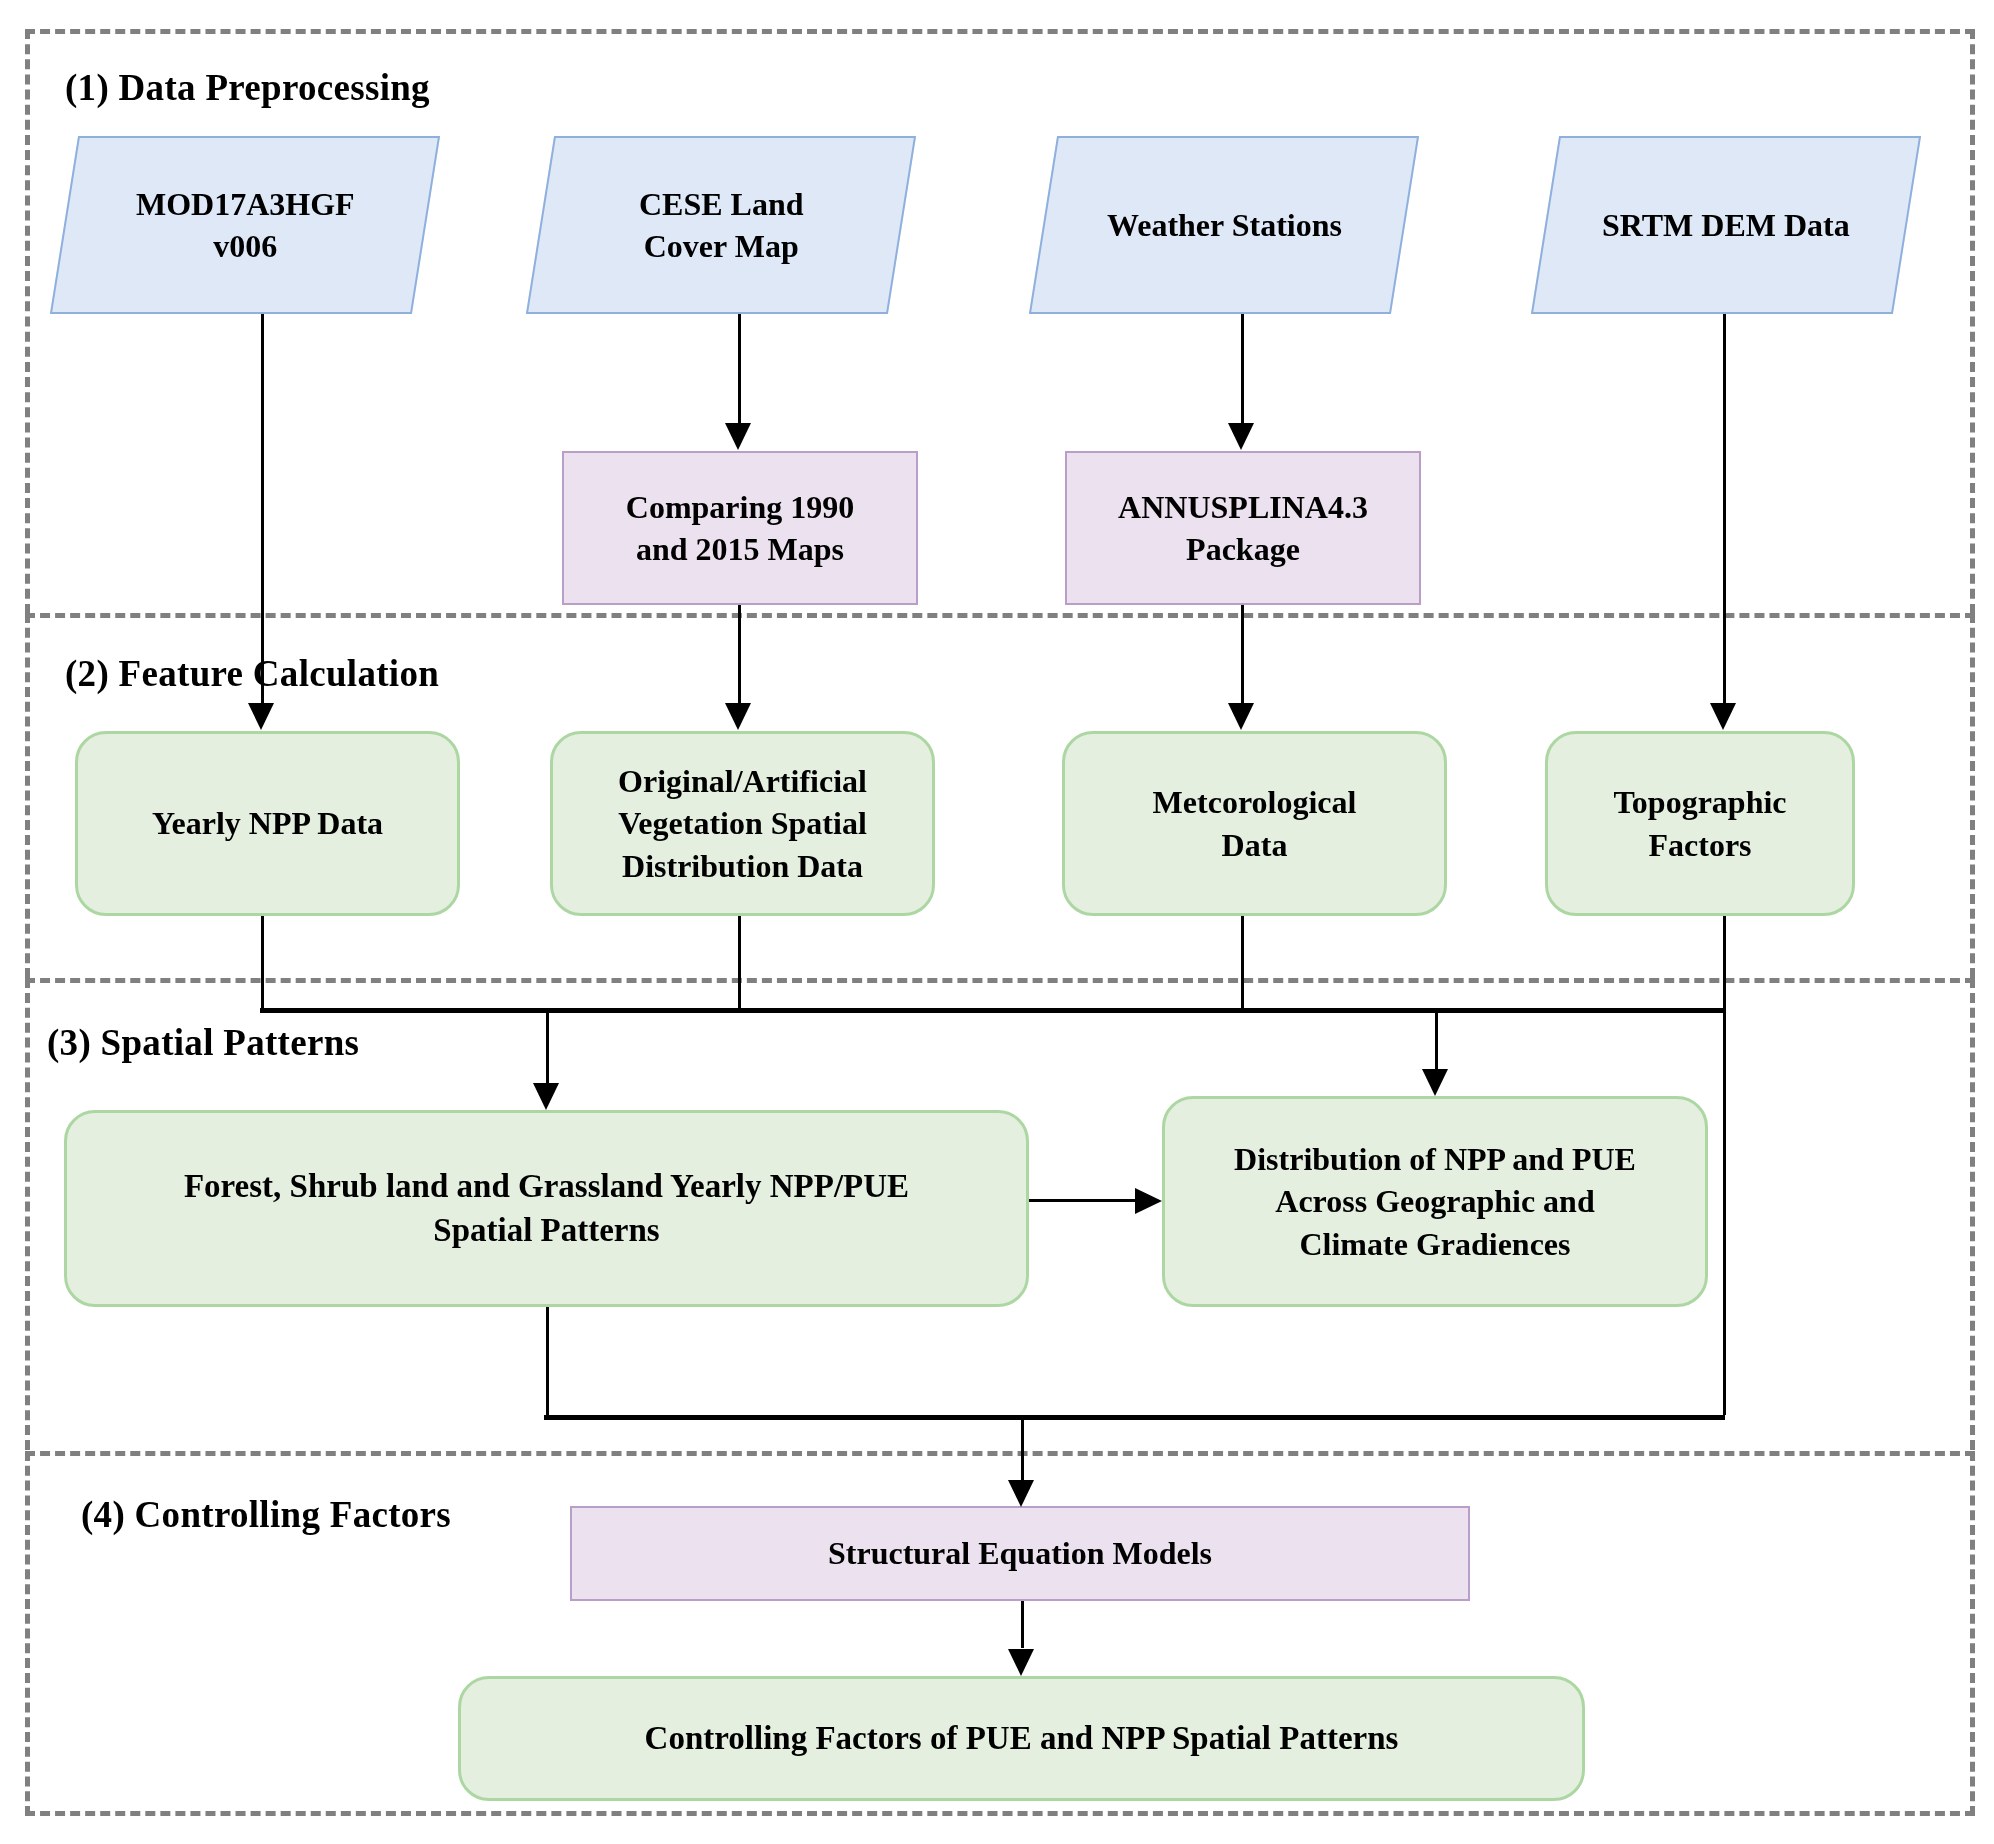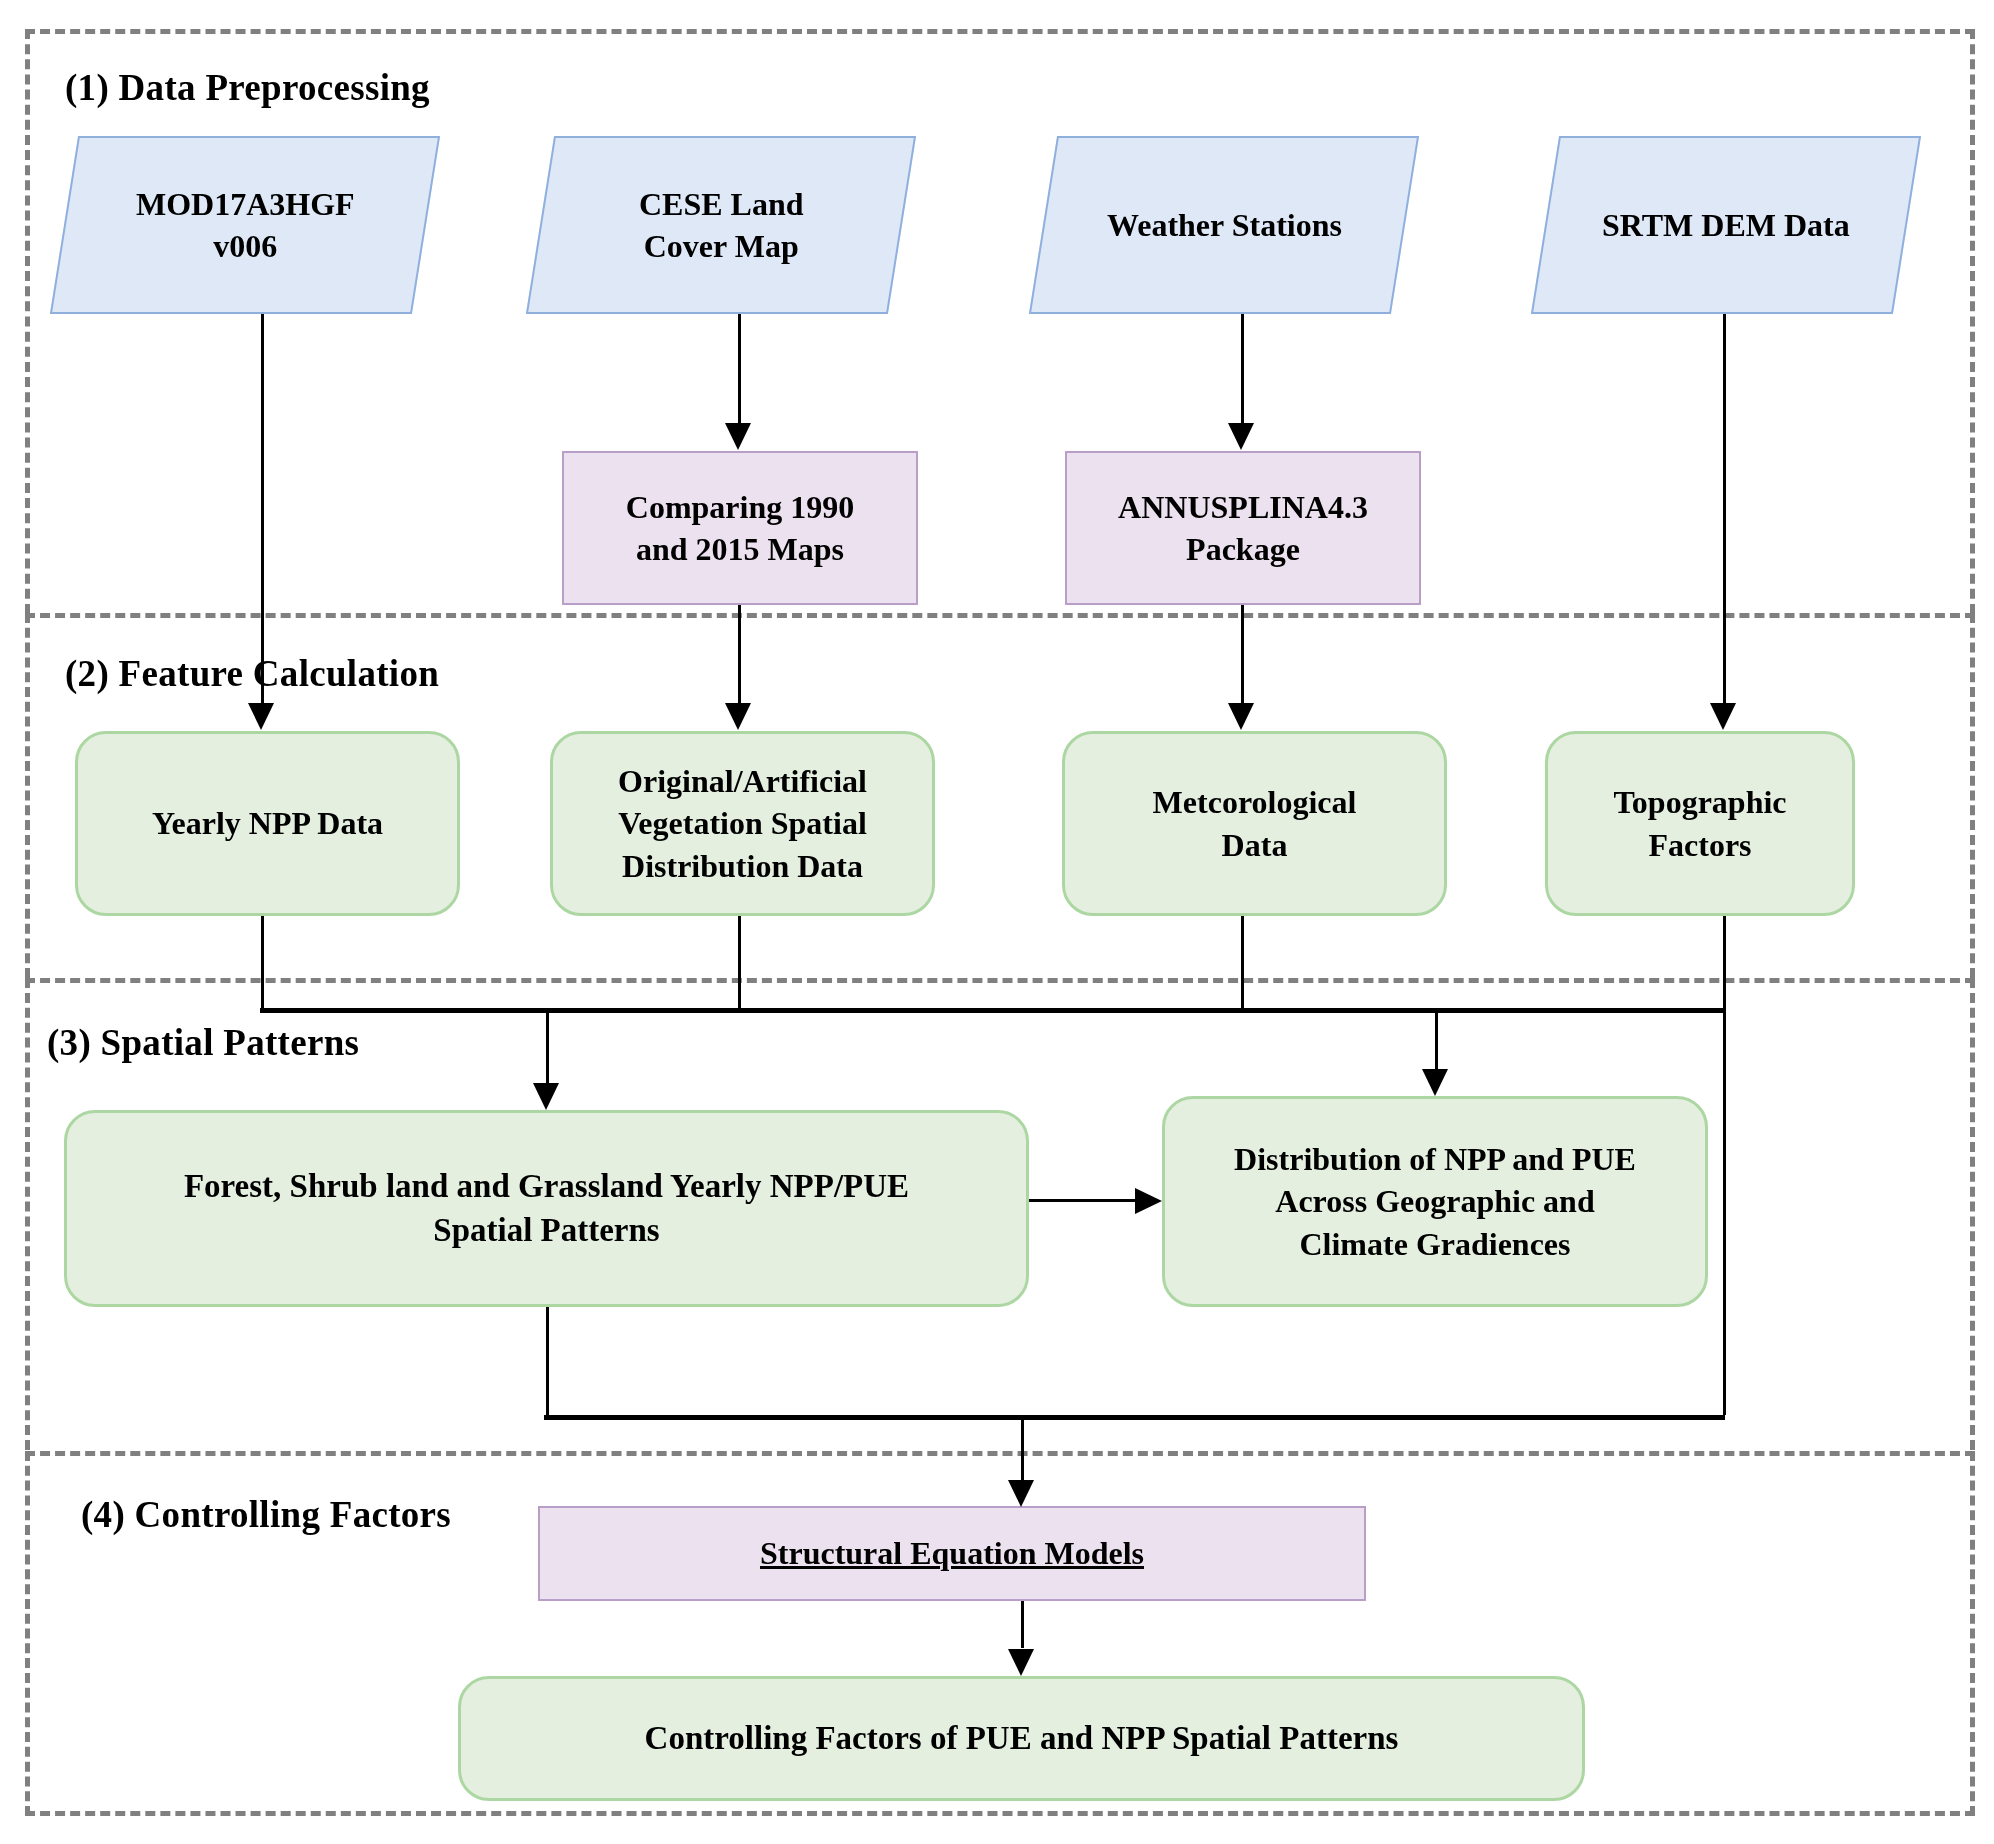--- a/index.html
+++ b/index.html
@@ -127,21 +127,21 @@
   <div class="node green" style="left:1545px;top:731px;width:310px;height:185px;white-space:pre-line;">Topographic
 Factors</div>
 
   <div class="node green" style="left:1162px;top:1096px;width:546px;height:211px;white-space:pre-line;">Distribution of NPP and PUE
 Across Geographic and
 Climate Gradiences</div>
 
   <div class="node green wide" style="left:64px;top:1110px;width:965px;height:197px;white-space:pre-line;">Forest, Shrub land and Grassland Yearly NPP/PUE
 Spatial Patterns</div>
 
-  <div class="node purple" style="left:538px;top:1506px;width:828px;height:95px;text-decoration:underline;">Structural Equation Models</div>
+  <div class="node purple" style="left:570px;top:1506px;width:900px;height:95px;">Structural Equation Models</div>
 
   <div class="node green wide" style="left:458px;top:1676px;width:1127px;height:125px;">Controlling Factors of PUE and NPP Spatial Patterns</div>
 
   <div class="vline" style="left:261px;top:314px;height:389px;"></div>
   <div class="arrow-down" style="left:248px;top:703px;"></div>
 
   <div class="vline" style="left:738px;top:314px;height:109px;"></div>
   <div class="arrow-down" style="left:725px;top:423px;"></div>
 
   <div class="vline" style="left:1241px;top:314px;height:109px;"></div>

